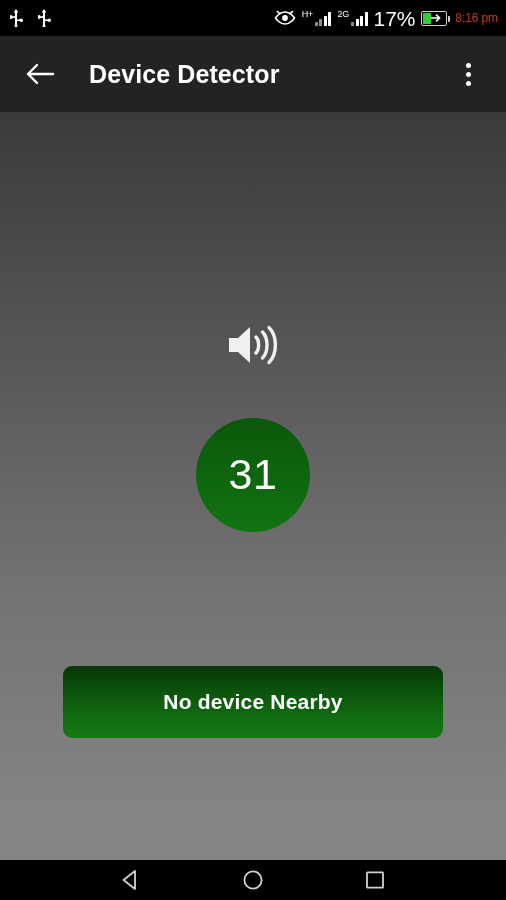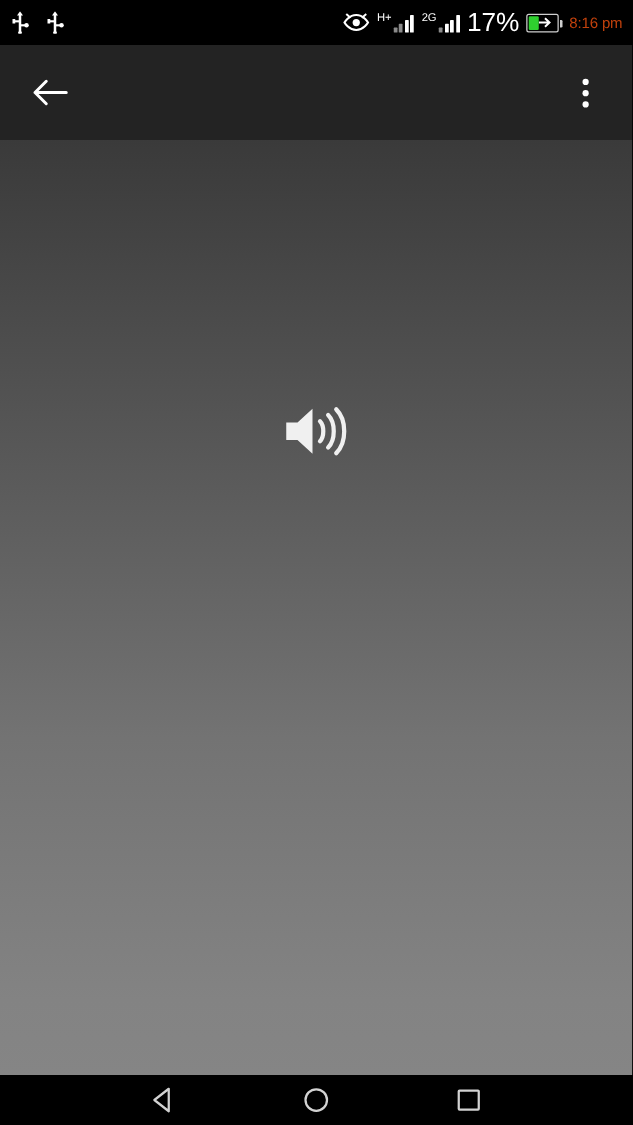--- a/index.html
+++ b/index.html
@@ -310,20 +310,21 @@
       <span class="clock">8:16 pm</span>
     </div>
   </div>
 
   <div class="app-bar">
     <div class="back-btn">
       <svg width="30" height="24" viewBox="0 0 30 24">
         <path d="M28 12 L3 12 M12 3 L3 12 L12 21" stroke="#ffffff" stroke-width="2.4" fill="none" stroke-linecap="round" stroke-linejoin="round"></path>
       </svg>
     </div>
+    <div class="app-title">Device Detector</div>
     <div class="overflow-btn">
       <span></span>
       <span></span>
       <span></span>
     </div>
   </div>
 
   <div class="content">
 
     <span class="speaker-icon">
@@ -332,21 +333,25 @@
           <path d="M4 19 L13 19 L25 8 L25 44 L13 33 L4 33 Z"></path>
         </g>
         <g fill="none" stroke="#f0f0f0" stroke-linecap="round">
           <path d="M31 18 C34.5 21.5 34.5 30.5 31 34" stroke-width="3.4"></path>
           <path d="M37.5 13 C43.5 19 43.5 33 37.5 39" stroke-width="3.4"></path>
           <path d="M44 8.5 C52.5 17 52.5 35 44 43.5" stroke-width="3.4"></path>
         </g>
       </svg>
     </span>
 
-
+    <div class="counter-circle">
+      <span class="counter-value">31</span>
+    </div>
+
+    <button class="status-button">No device Nearby</button>
   </div>
 
   <div class="nav-bar">
     <div class="nav-btn">
       <svg width="24" height="24" viewBox="0 0 24 24">
         <path d="M16 3 L4.5 12 L16 21 Z" fill="none" stroke="#d2d2d2" stroke-width="1.8" stroke-linejoin="round"></path>
       </svg>
     </div>
     <div class="nav-btn">
       <svg width="24" height="24" viewBox="0 0 24 24">

